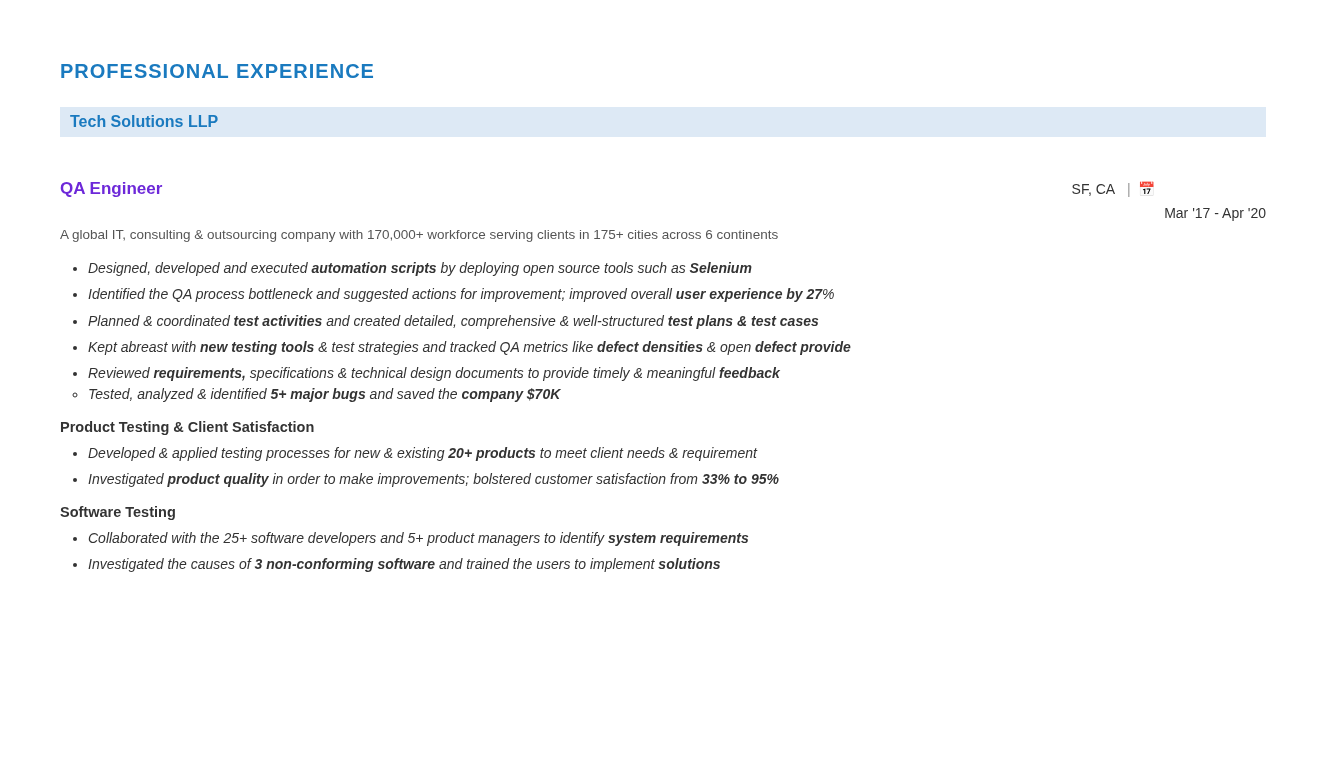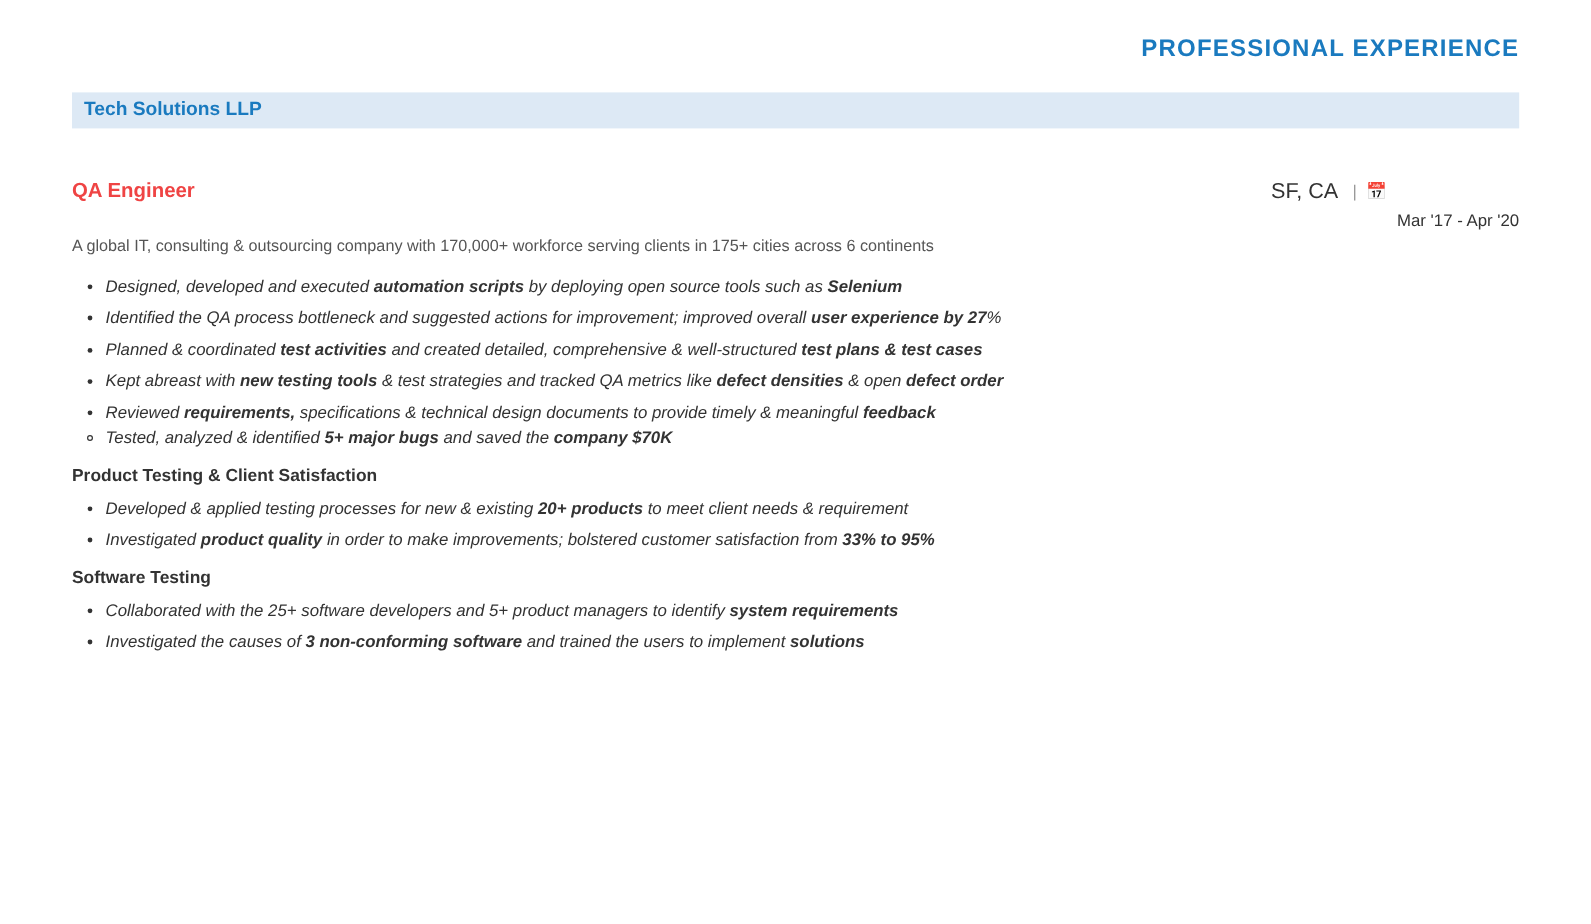--- a/index.html
+++ b/index.html
@@ -12,27 +12,28 @@
       font-family: Arial, sans-serif;
       font-size: 14px;
       background: #ffffff;
       color: #333333;
       width: 1326px;
       min-height: 770px;
       padding: 30px 60px;
     }
 
     .page-title {
-      text-align: right;
+      text-align: left;
       font-size: 20px;
       font-weight: bold;
       color: #1a7abf;
       letter-spacing: 1px;
       margin-bottom: 24px;
       text-transform: uppercase;
+      margin-top: 30px;
     }
 
     .company-block {
       margin-bottom: 20px;
     }
 
     .company-header {
       background-color: #dde9f5;
       padding: 6px 10px;
       margin-bottom: 20px;
@@ -47,33 +48,33 @@
     .job-title-row {
       display: flex;
       justify-content: space-between;
       align-items: center;
       margin-bottom: 6px;
     }
 
     .job-title {
       font-size: 17px;
       font-weight: bold;
-      color: #ef4444;
+      color: #6d28d9;
     }
 
     .job-meta {
       display: flex;
       align-items: center;
       gap: 8px;
       font-size: 14px;
       color: #333;
     }
 
     .job-meta .location {
-      font-size: 18px;
+      font-size: 14px;
     }
 
     .job-meta .separator {
       color: #999;
     }
 
     .job-meta .calendar-icon {
       font-size: 14px;
     }
 
@@ -149,21 +150,21 @@
       </li>
     </ul>
   </div>
 
   <div class="skill-section">
     <ul class="bullet-list">
       <li>
         Planned &amp; coordinated <b>test activities</b> and created detailed, comprehensive &amp; well-structured <b>test plans &amp; test cases</b>
       </li>
       <li>
-        Kept abreast with <b>new testing tools</b> &amp; test strategies and tracked QA metrics like <b>defect densities</b> &amp; open <b>defect order</b>
+        Kept abreast with <b>new testing tools</b> &amp; test strategies and tracked QA metrics like <b>defect densities</b> &amp; open <b>defect provide</b>
       </li>
       <li>
         Reviewed <b>requirements,</b> specifications &amp; technical design documents to provide timely &amp; meaningful <b>feedback</b>
         <ul class="circle-list">
           <li>
             Tested, analyzed &amp; identified <b>5+ major bugs</b> and saved the <b>company $70K</b>
           </li>
         </ul>
       </li>
     </ul>

